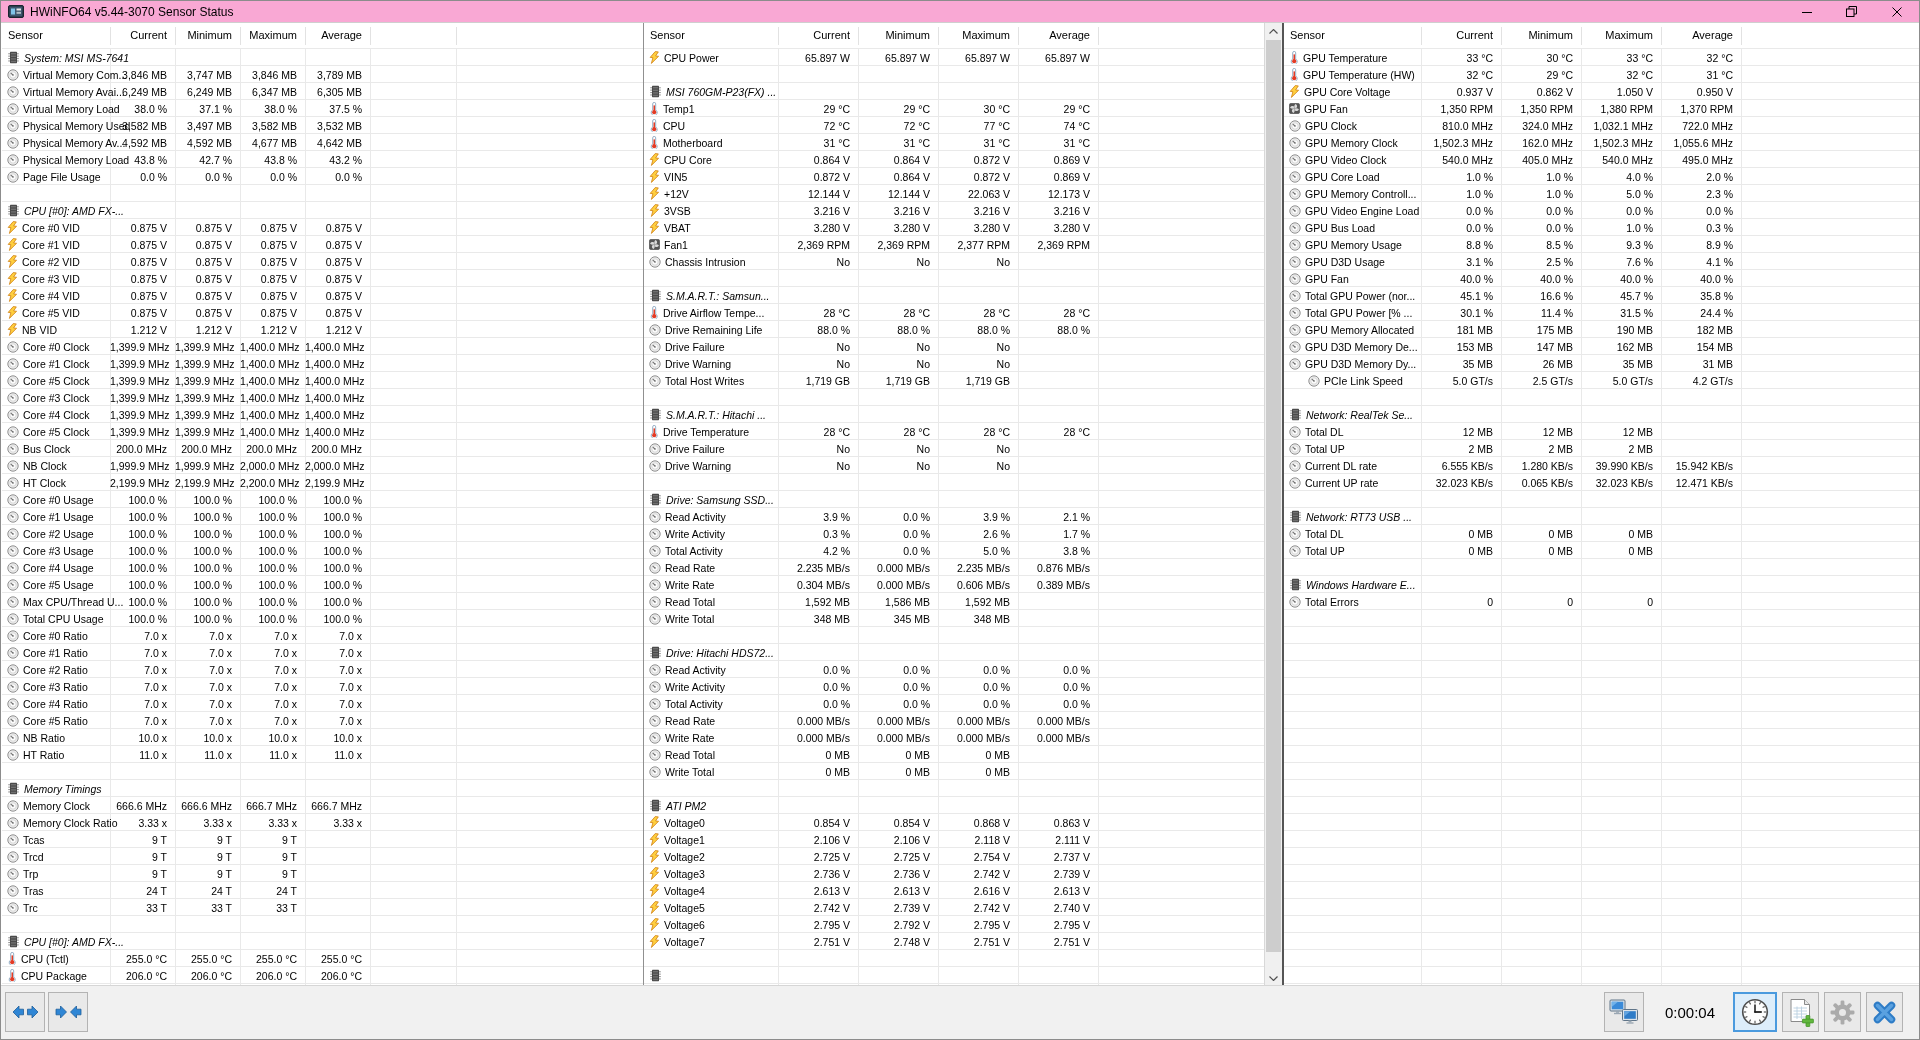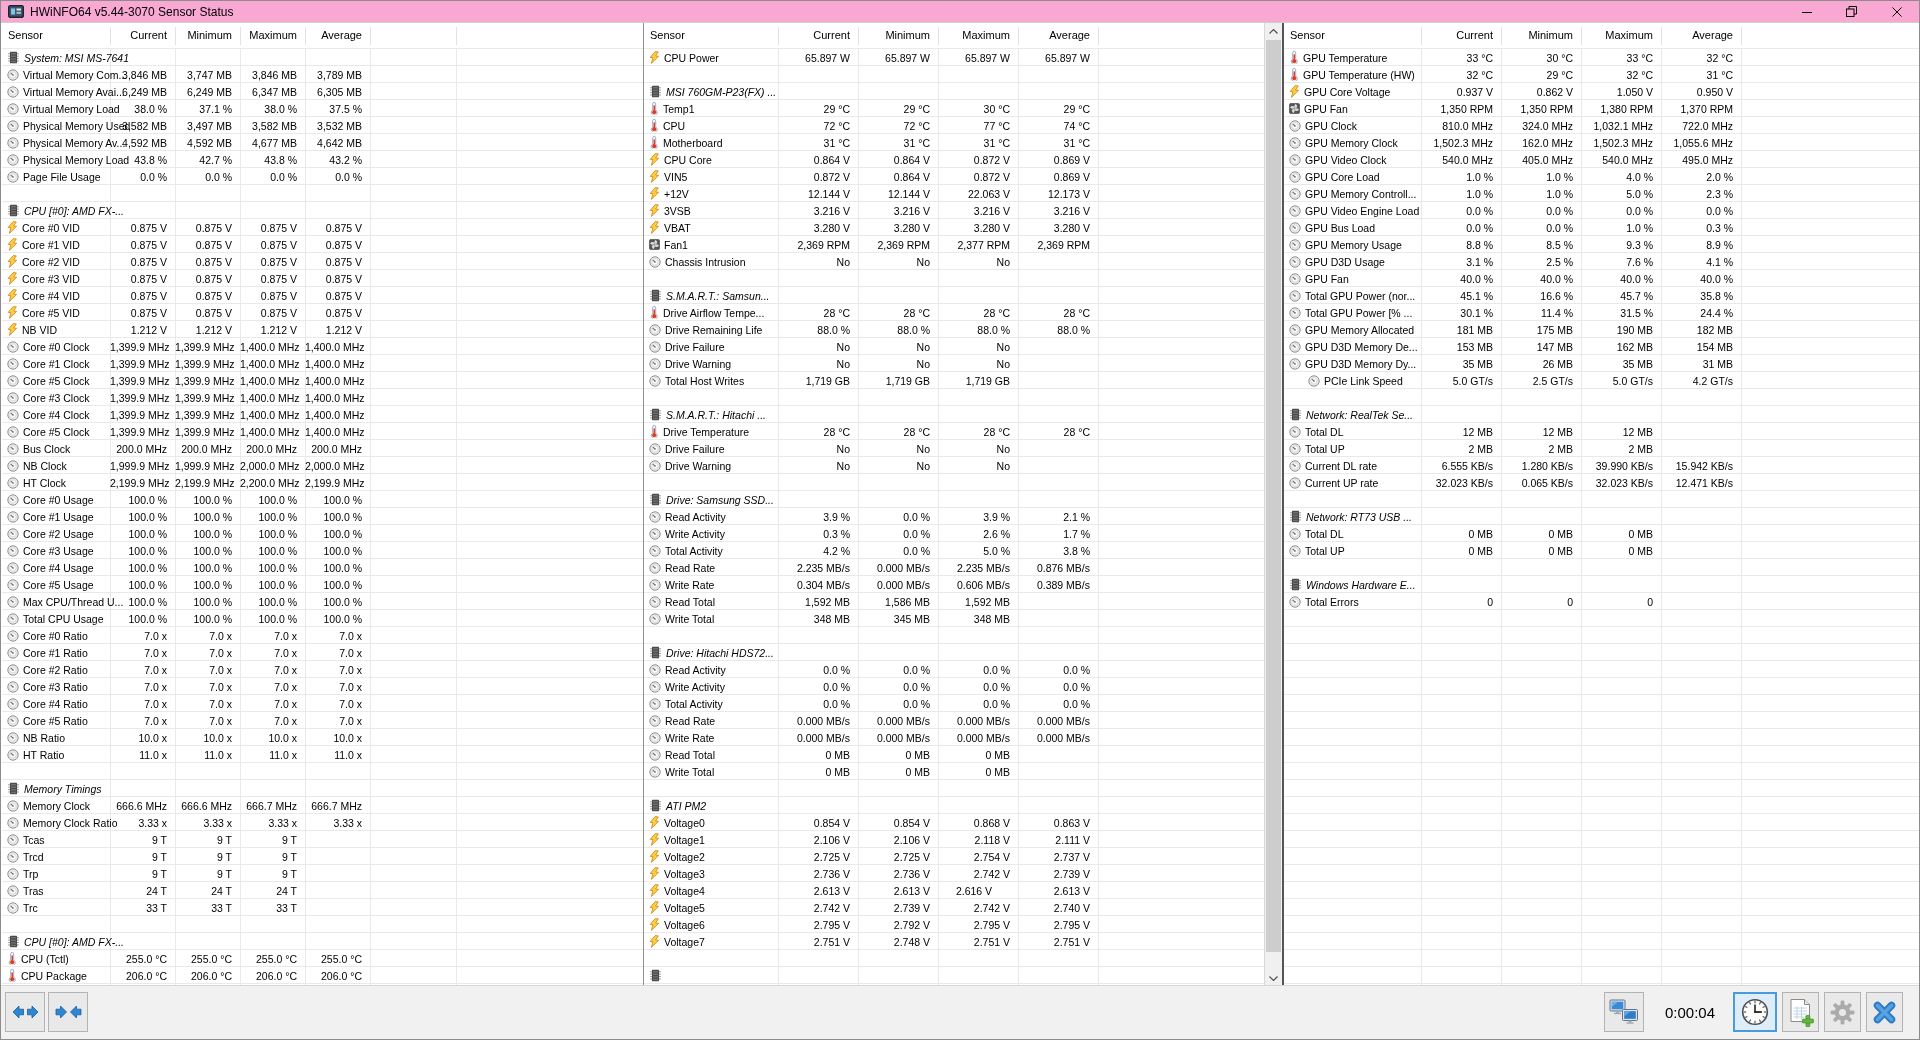--- a/index.html
+++ b/index.html
@@ -1790,21 +1790,21 @@
               <span class="ncell" style="width: 134px;">
                 <span style="display: flex;">
                   <svg width="11" height="13" viewBox="0 0 11 13">
                     <polygon points="6.2,0.6 1.2,6.4 3.9,6.7 2.4,12.4 9.6,5.3 6.6,5 9.3,0.9" fill="#ffcf3f" stroke="#cf7f12" stroke-width="0.8" stroke-linejoin="round"></polygon>
                   </svg>
                 </span>
                 <span class="lbl">Voltage4</span>
               </span>
               <span class="vcell" style="width: 80px;">2.613 V</span>
               <span class="vcell" style="width: 80px;">2.613 V</span>
-              <span class="vcell" style="width: 80px; text-align: center;">2.616 V</span>
+              <span class="vcell" style="width: 80px;">2.616 V</span>
               <span class="vcell" style="width: 80px;">2.613 V</span>
             </div>
             <div class="row">
               <span class="ncell" style="width: 134px;">
                 <span style="display: flex;">
                   <svg width="11" height="13" viewBox="0 0 11 13">
                     <polygon points="6.2,0.6 1.2,6.4 3.9,6.7 2.4,12.4 9.6,5.3 6.6,5 9.3,0.9" fill="#ffcf3f" stroke="#cf7f12" stroke-width="0.8" stroke-linejoin="round"></polygon>
                   </svg>
                 </span>
                 <span class="lbl">Voltage5</span>

